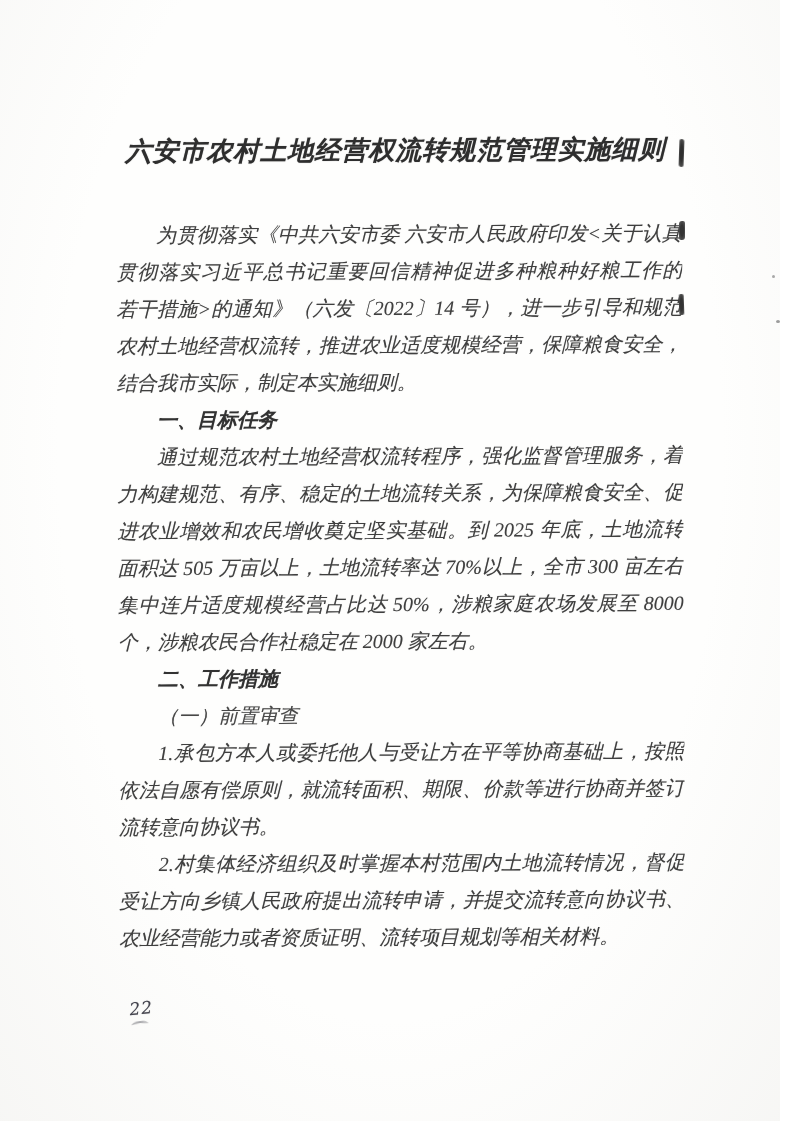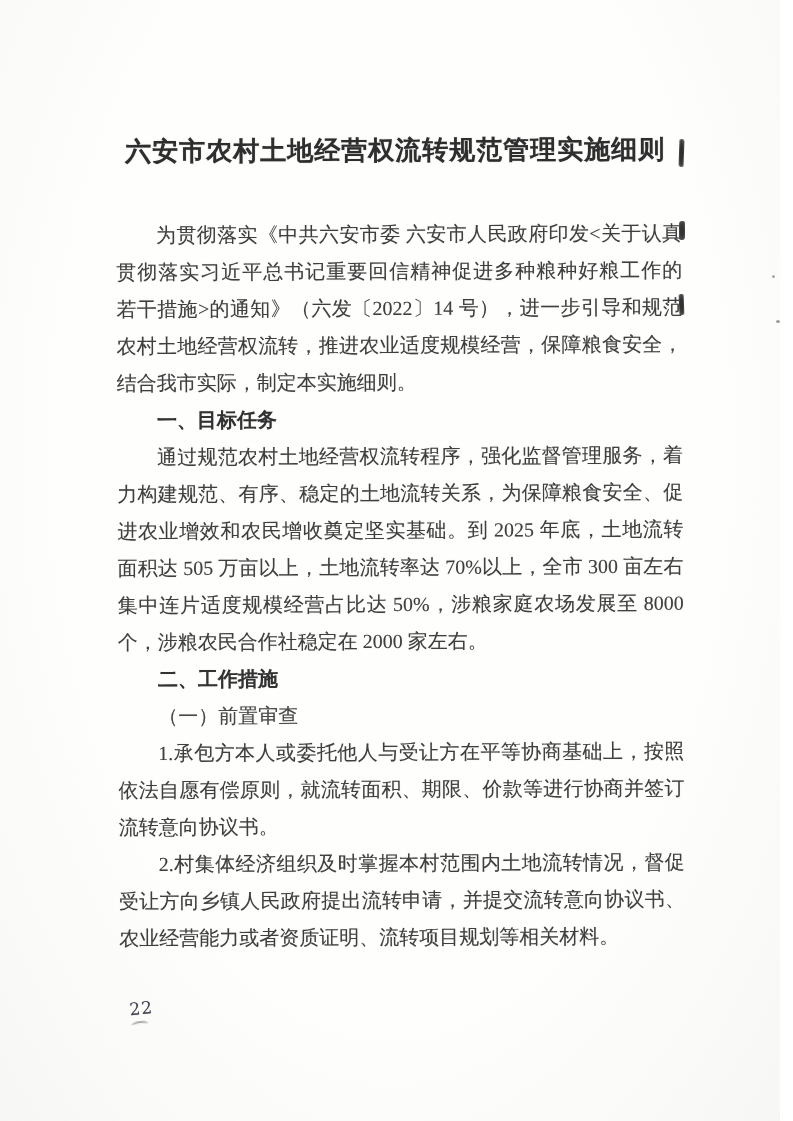--- a/index.html
+++ b/index.html
@@ -4,20 +4,21 @@
 <style>
   html,body{margin:0;padding:0;background:#ffffff;}
   .page{
     position:relative;
     width:780px;height:1121px;
     background:#fefefdff;
     background-image:radial-gradient(ellipse at 50% 40%, rgba(255,255,255,0) 60%, rgba(225,224,220,.25) 100%);
     font-family:"Liberation Serif","DejaVu Serif",serif;
     color:#3f3f3f;
     overflow:hidden;
+    font-style:italic;
   }
   .tilt{position:absolute;inset:0;transform:rotate(-0.25deg);transform-origin:50% 40%;}
   .title{
     position:absolute;top:133px;left:0;width:793px;margin:0;
     text-align:center;
     font-size:26px;font-weight:700;color:#2e2e2e;
     letter-spacing:1px;
     text-shadow:0 0 1px rgba(40,40,40,.45);
   }
   .docbody{position:absolute;left:117px;top:216px;width:566px;}

